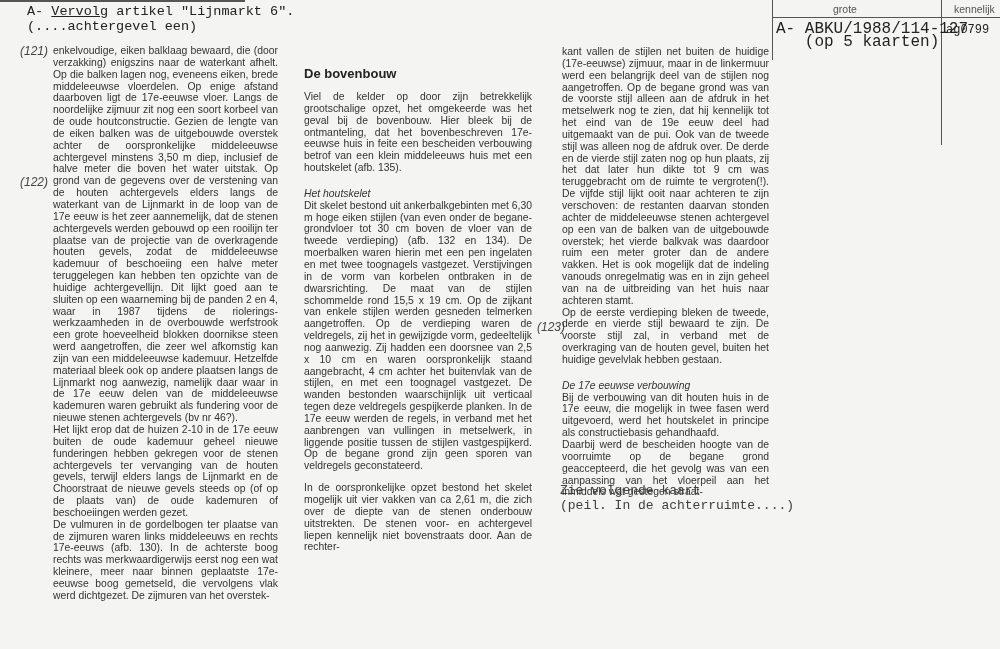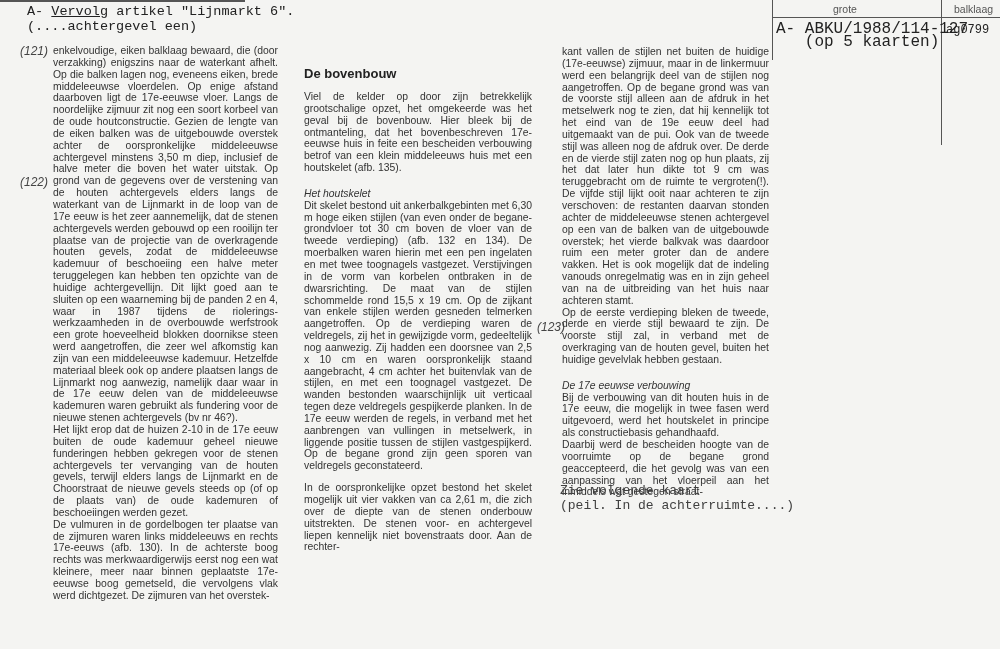--- a/index.html
+++ b/index.html
@@ -57,21 +57,21 @@
 
 <div class="topbar"></div>
 
 <div class="header-title"><span>A- </span><span class="ul">Vervolg</span><span> artikel "Lijnmarkt 6".</span>
 <span>(....achtergevel een)</span></div>
 
 <div class="tbl-vline1"></div>
 <div class="tbl-vline2"></div>
 <div class="tbl-hline"></div>
 <div class="th th-bron">grote</div>
-<div class="th th-verwerkt">balklaag</div>
+<div class="th th-verwerkt">kennelijk</div>
 <div class="td-bron"><span>A- ABKU/1988/114-127</span>
 <span>   (op 5 kaarten)</span></div>
 <div class="td-verwerkt">ag0799</div>
 
 <div class="margin-note" style="left:20px;top:44px;">(121)</div>
 <div class="margin-note" style="left:20px;top:175px;">(122)</div>
 <div class="margin-note" style="left:537px;top:320px;">(123)</div>
 
 <div class="col col1">
   <p>enkelvoudige, eiken balklaag bewaard, die (door verzakking) enigszins naar de waterkant afhelt. Op die balken lagen nog, eveneens eiken, brede middeleeuwse vloerdelen. Op enige afstand daarboven ligt de 17e-eeuwse vloer. Langs de noordelijke zijmuur zit nog een soort korbeel van de oude houtconstructie. Gezien de lengte van de eiken balken was de uitgebouwde overstek achter de oorspronkelijke middeleeuwse achtergevel minstens 3,50 m diep, inclusief de halve meter die boven het water uitstak. Op grond van de gegevens over de verstening van de houten achtergevels elders langs de waterkant van de Lijnmarkt in de loop van de 17e eeuw is het zeer aannemelijk, dat de stenen achtergevels werden gebouwd op een rooilijn ter plaatse van de projectie van de overkragende houten gevels, zodat de middeleeuwse kademuur of beschoeiing een halve meter teruggelegen kan hebben ten opzichte van de huidige achtergevellijn. Dit lijkt goed aan te sluiten op een waarneming bij de panden 2 en 4, waar in 1987 tijdens de riolerings-werkzaamheden in de overbouwde werfstrook een grote hoeveelheid blokken doornikse steen werd aangetroffen, die zeer wel afkomstig kan zijn van een middeleeuwse kademuur. Hetzelfde materiaal bleek ook op andere plaatsen langs de Lijnmarkt nog aanwezig, namelijk daar waar in de 17e eeuw delen van de middeleeuwse kademuren waren gebruikt als fundering voor de nieuwe stenen achtergevels (bv nr 46?).</p>

